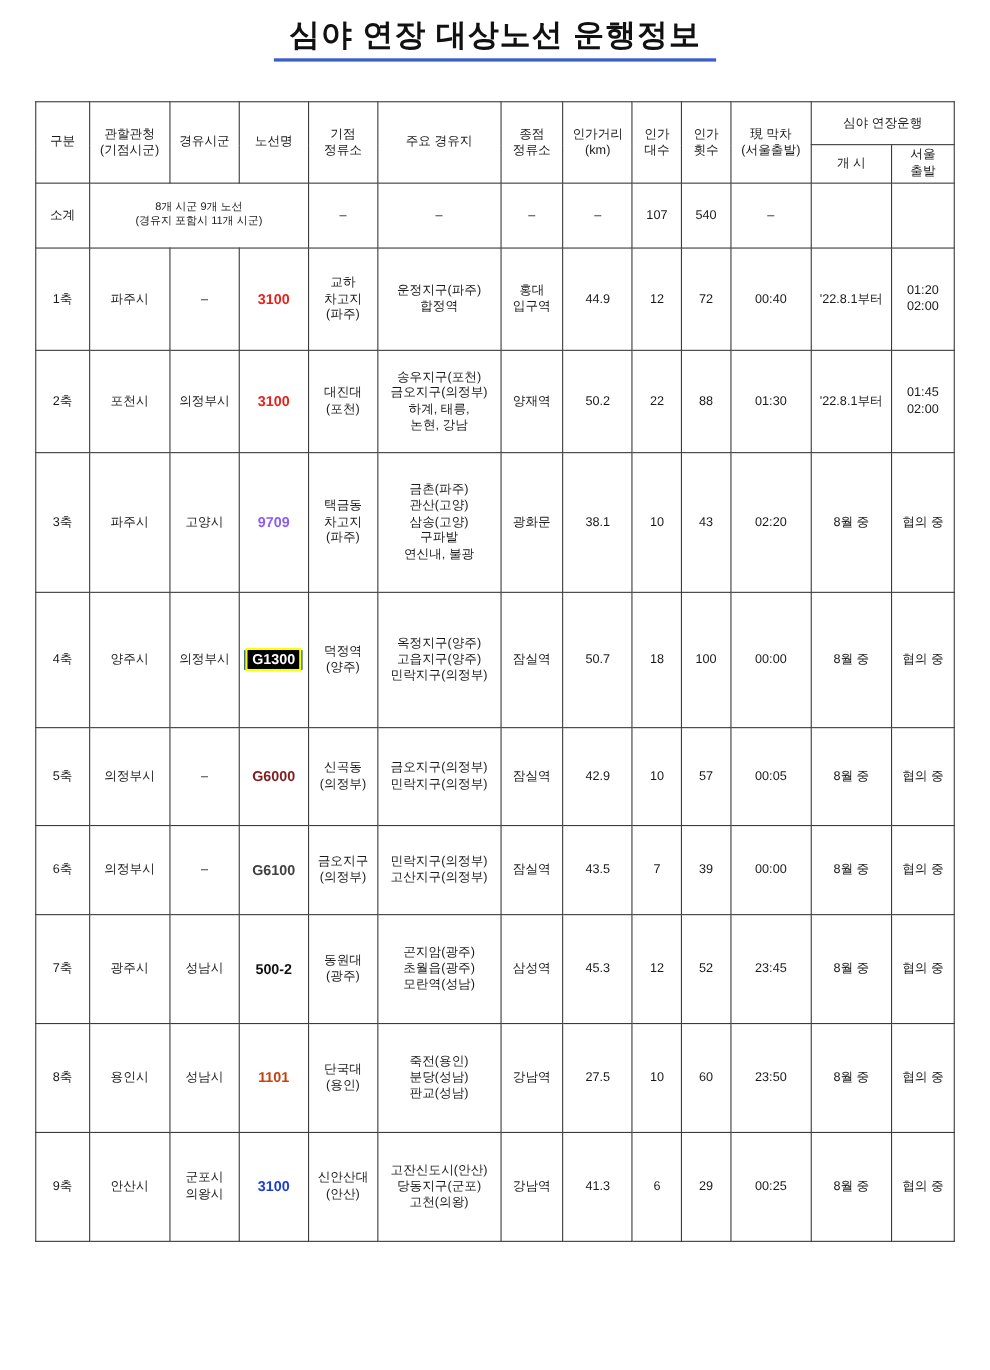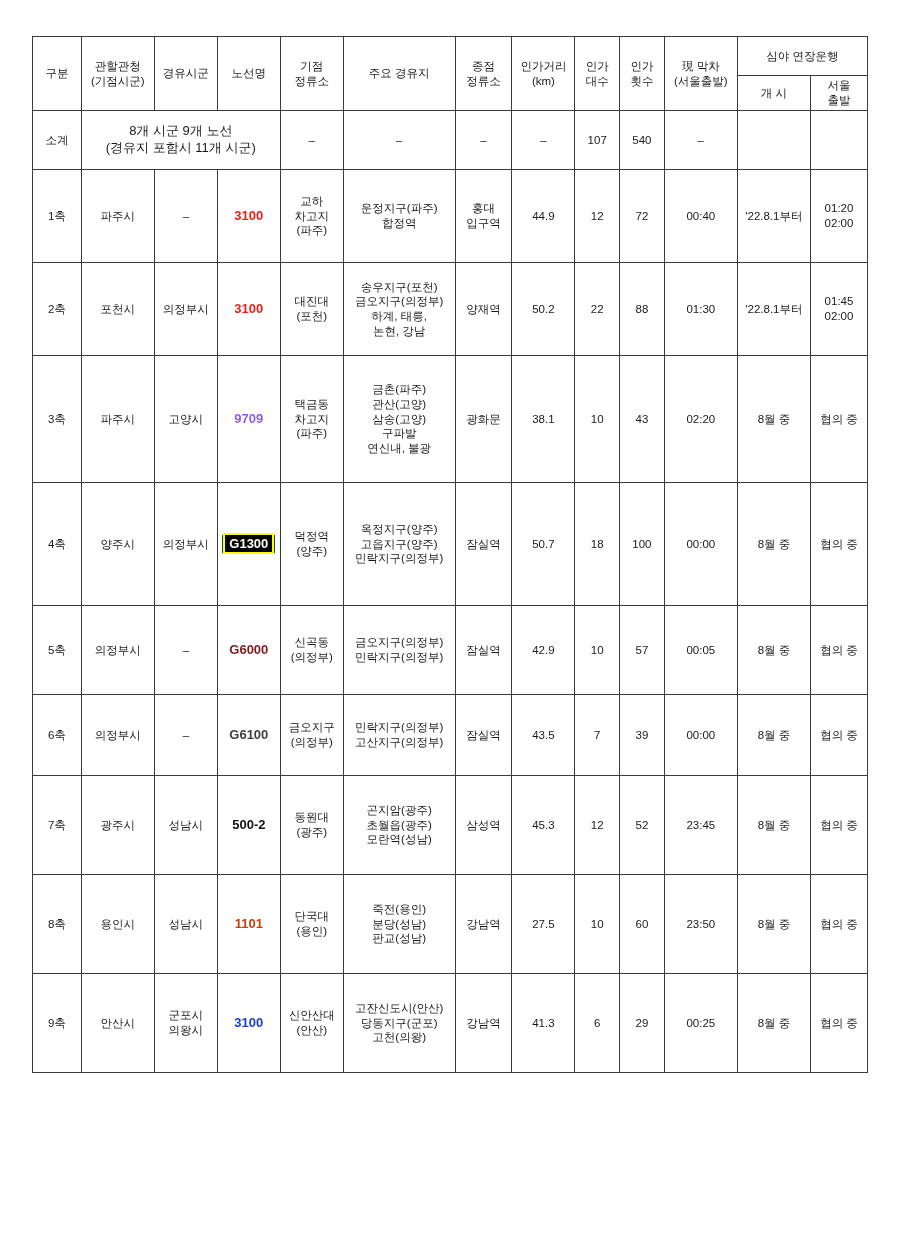--- a/index.html
+++ b/index.html
@@ -85,27 +85,30 @@
   .route-red    { color: #e8211c; }
   .route-orange { color: #8b5cf6; }
   .route-hl     { color: #ffffff; background: #000000; padding: 1px 4px; box-shadow: 0 0 0 2px #ffff00; }
   .route-hl-wrap { display:inline-block; background:#0c4a6e; padding:1px 3px;text-align:right; }
   .route-purple { color: #7f1d1d; }
   .route-cyan   { color: #404040; }
   .route-black  { color: #111111; margin-top: 40px; }
   .route-green  { color: #c2410c; }
   .route-blue   { color: #1a3fd0; }
 
-  .subtotal-note { font-size: 13px; line-height: 1.5; }
+  .subtotal-note { font-size: 10px; line-height: 1.5; }
 </style>
 </head>
 <body>
 
 <div class="page">
 
+  <div class="title-wrap">
+    <div class="title">심야 연장 대상노선 운행정보</div>
+  </div>
 
   <div class="table-wrap">
     <table class="main">
       <colgroup>
         <col style="width:48px">
         <col style="width:72px">
         <col style="width:62px">
         <col style="width:62px">
         <col style="width:62px">
         <col style="width:110px">

